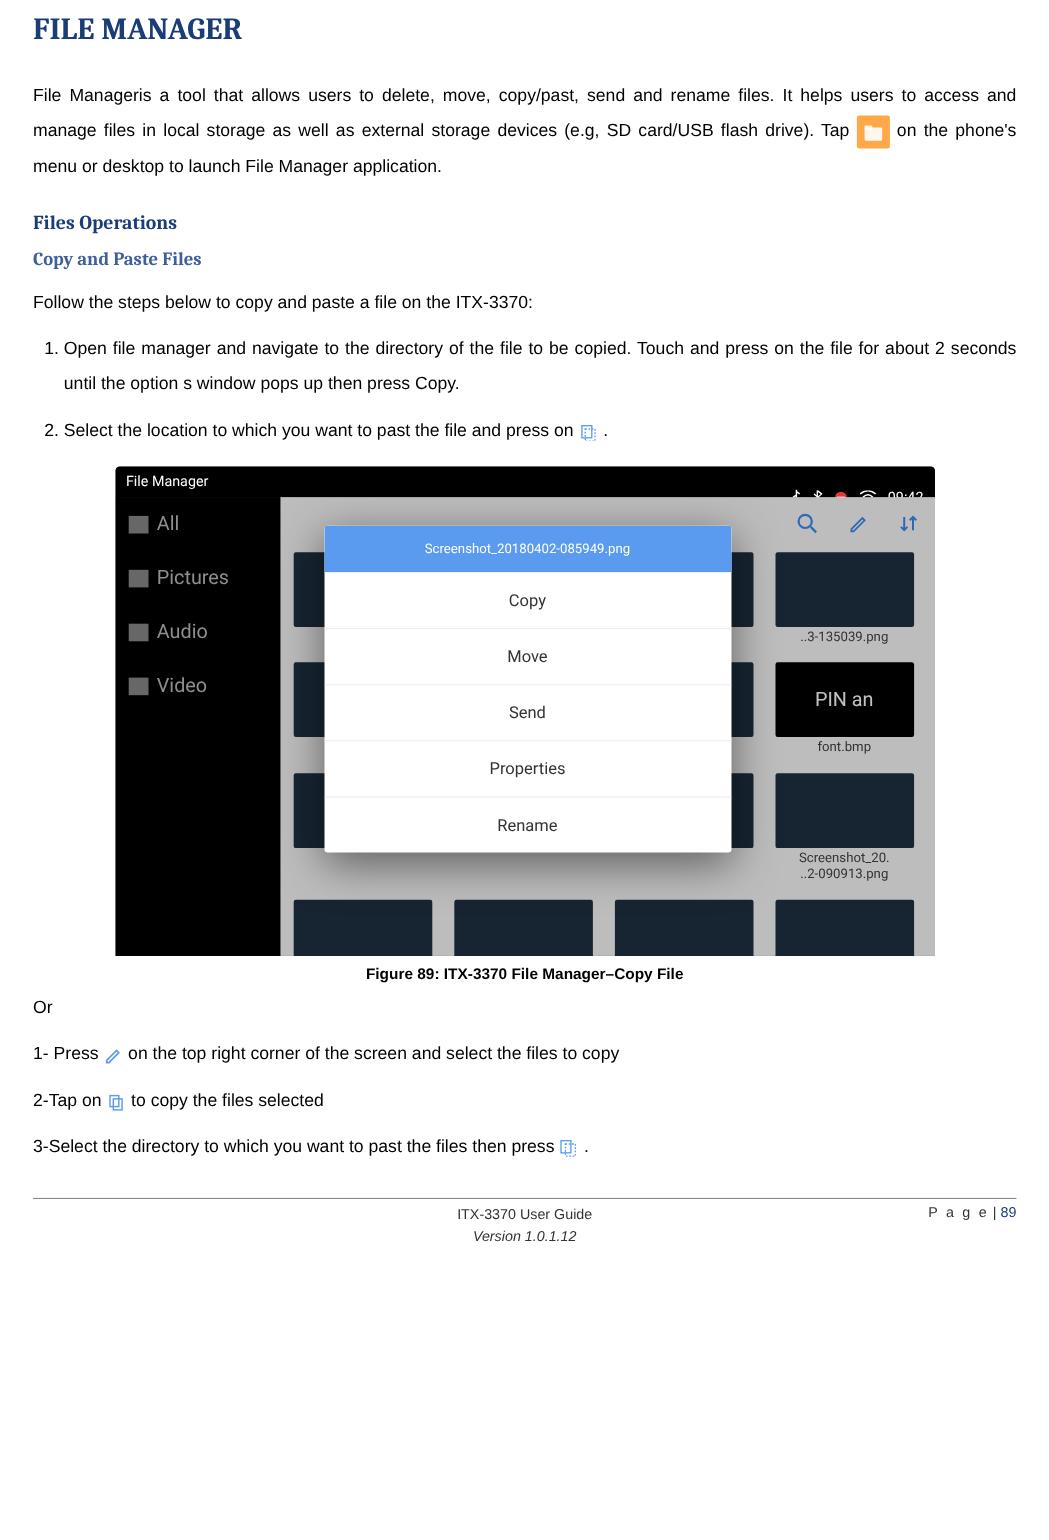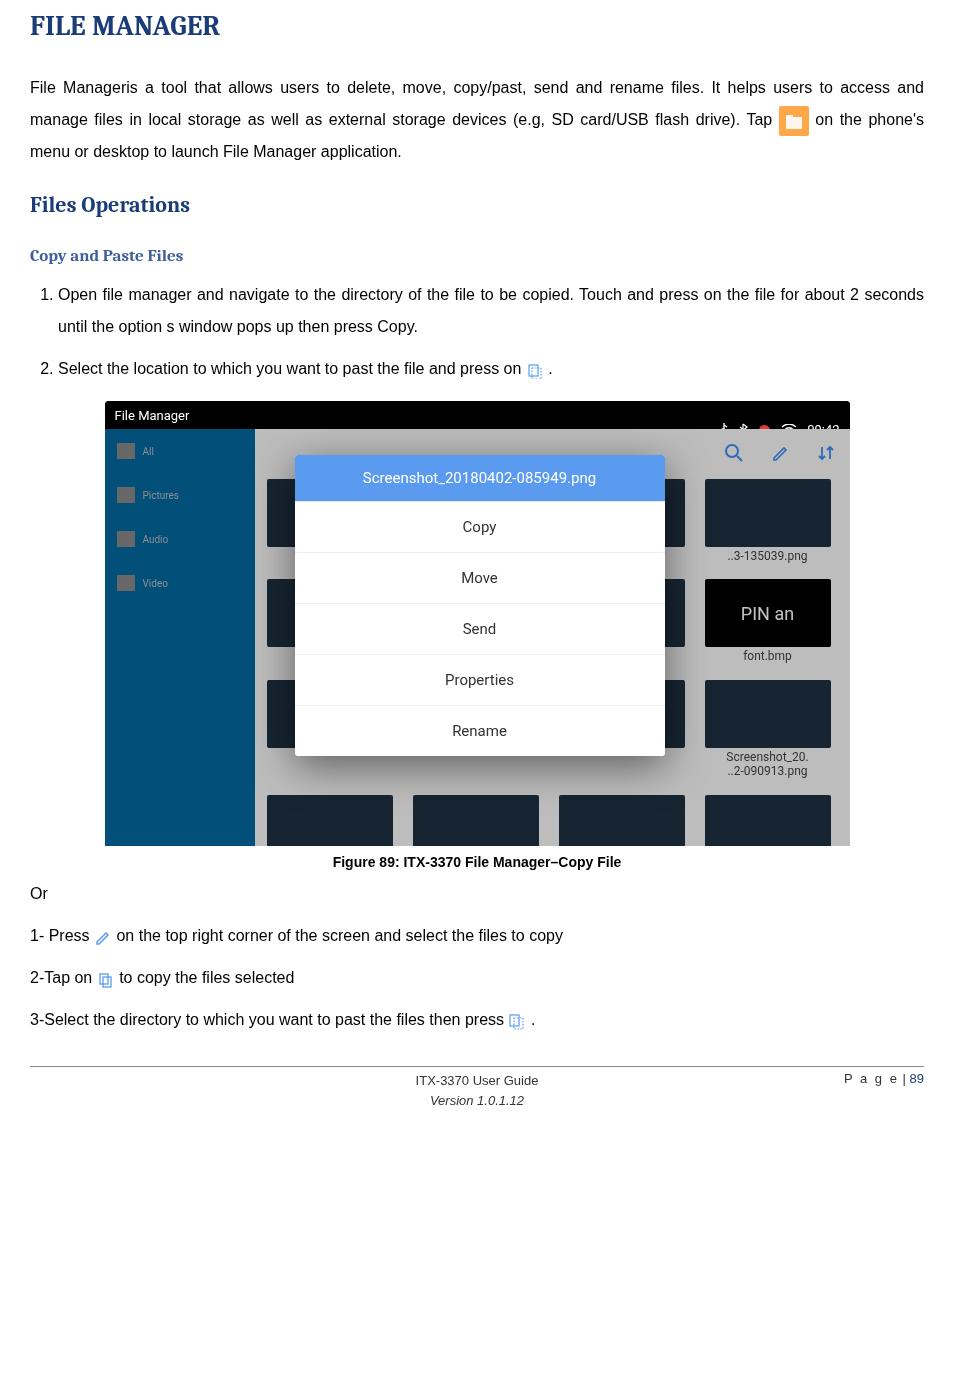--- a/index.html
+++ b/index.html
@@ -19,22 +19,22 @@
     font-family: Cambria, Georgia, 'Times New Roman', serif;
     font-weight: bold;
     color: #1A3D78;
     font-size: 28px;
     margin: 10px 0 30px 0;
   }
   .h2 {
     font-family: Cambria, Georgia, 'Times New Roman', serif;
     font-weight: bold;
     color: #1A3D78;
-    font-size: 22px;
-    margin: 24px 0 28px 0;
+    font-size: 18px;
+    margin: 24px 0 14px 0;
   }
   .h3 {
     font-family: Cambria, Georgia, 'Times New Roman', serif;
     font-weight: bold;
     color: #3E5F9A;
     font-size: 17px;
     margin: 10px 0 14px 0;
   }
   .para {
     line-height: 2;
@@ -103,23 +103,23 @@
     gap: 10px;
     align-items: center;
     margin-top: 28px;
   }
   .ss-body {
     display: flex;
     height: calc(100% - 28px);
   }
   .ss-sidebar {
     width: 150px;
-    background: #0369a1;
+    background: #000000;
     color: #bbb;
-    font-size: 10px;
+    font-size: 18px;
     display: flex;
     flex-direction: column;
   }
   .ss-sideitem {
     padding: 14px 12px;
     display: flex;
     align-items: center;
     gap: 8px;
   }
   .ss-sideitem.gap { flex:1; }
@@ -178,21 +178,21 @@
     width: 370px;
     background: #fff;
     border-radius: 3px;
     box-shadow: 0 10px 40px rgba(0,0,0,0.5);
     overflow: hidden;
   }
   .ss-modal-title {
     background: #5A9BEF;
     color: #fff;
     padding: 14px 16px;
-    font-size: 15px;
+    font-size: 12px;
   }
   .ss-modal-item {
     padding: 16px 16px;
     text-align: center;
     font-size: 15px;
     color: #333;
     border-top: 1px solid #eee;
   }
   .ss-overlay {
     position:absolute;
@@ -240,20 +240,21 @@
           <rect x="2" y="3" width="7" height="4" rx="1" fill="#fff" opacity="0.9"></rect>
         </svg>
     </span>
     <span> on the phone's menu or desktop to launch File Manager application.</span>
   </p>
 
   <div class="h2">Files Operations</div>
 
   <div class="h3">Copy and Paste Files</div>
 
+  <p class="para">Follow the steps below to copy and paste a file on the ITX-3370:</p>
 
   <ol>
     <li>Open file manager and navigate to the directory of the file to be copied. Touch and press on the file for about 2 seconds until the option s window pops up then press Copy.</li>
     <li>
       <span>Select the location to which you want to past the file and press on </span>
       <span class="inline-icon small">
         <svg width="16" height="16" viewBox="0 0 16 16">
             <rect x="2" y="2" width="9" height="11" fill="none" stroke="#5A9BEF" stroke-width="1.2"></rect>
             <rect x="5" y="5" width="9" height="11" fill="none" stroke="#5A9BEF" stroke-width="1.2" stroke-dasharray="1.5 1.5"></rect>
           </svg>

